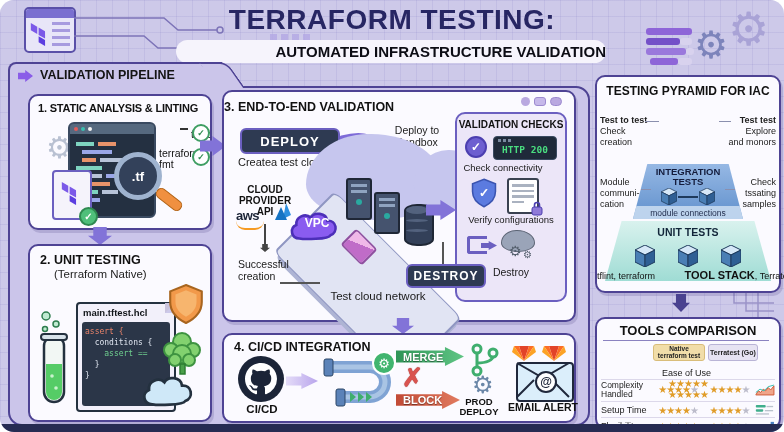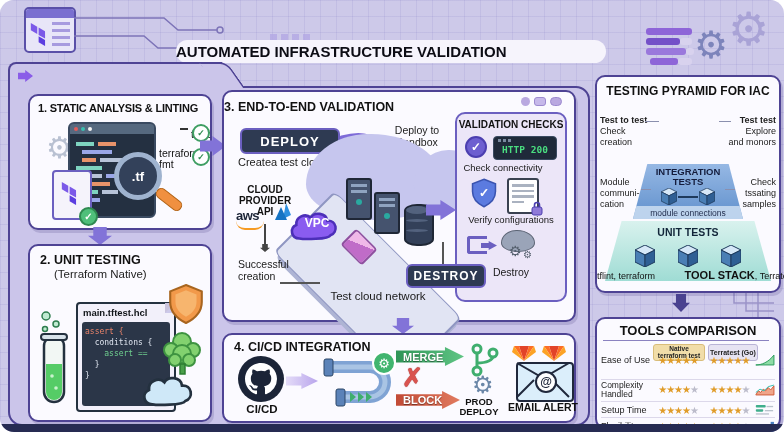--- a/index.html
+++ b/index.html
@@ -59,26 +59,28 @@
       <rect x="0" y="12" width="34" height="7" rx="3" fill="#7450c8"></rect>
       <rect x="34" y="12" width="12" height="7" rx="3" fill="#d8d2ee"></rect>
       <rect x="0" y="22" width="40" height="7" rx="3" fill="#9a78dc"></rect>
       <rect x="40" y="22" width="8" height="7" rx="3" fill="#d8d2ee"></rect>
       <rect x="4" y="32" width="28" height="7" rx="3" fill="#8e65d8"></rect>
       <rect x="32" y="32" width="14" height="7" rx="3" fill="#d8d2ee"></rect>
   </svg>
   <div class="abs" style="left:694px;top:26px;font-size:38px;color:#7d84bb;line-height:38px;">⚙</div>
   <div class="abs" style="left:728px;top:6px;font-size:46px;color:#a9a3d6;line-height:46px;">⚙</div>
 
-  <div class="abs" style="left:176px;top:40px;width:430px;height:23px;background:#f6f4fc;border-radius:12px;display:flex;align-items:center;justify-content:flex-start;">
+  <div class="abs" style="left:180px;top:4px;width:424px;text-align:center;font-size:28px;font-weight:800;color:#272663;letter-spacing:.5px;">TERRAFORM TESTING:</div>
+  <div class="abs" style="left:176px;top:40px;width:430px;height:23px;background:#f6f4fc;border-radius:12px;display:flex;align-items:center;justify-content:flex-end;">
     <span style="font-size:15px;font-weight:bold;color:#0c0c14;">AUTOMATED INFRASTRUCTURE VALIDATION</span>
   </div>
 
   <div class="tab" style="left:8px;top:62px;width:210px;height:24px;z-index:3;">
     <div class="abs arr-right" style="left:8px;top:6px;width:15px;height:12px;background:#8a5ce8;"></div>
+    <span class="abs" style="left:30px;top:4px;font-weight:bold;font-size:12.5px;color:#141414;">VALIDATION PIPELINE</span>
   </div>
   <div class="abs" style="left:8px;top:86px;width:578px;height:336px;background:#cbc5ea;border:2px solid #4e4394;border-radius:0 14px 14px 14px;z-index:1;"></div>
 
   <div class="panel" style="left:28px;top:94px;width:180px;height:132px;z-index:2;">
     <div class="ptitle" style="position:absolute;left:8px;top:6px;font-size:11px;letter-spacing:-.2px;">1. STATIC ANALYSIS &amp; LINTING</div>
     <div class="abs" style="left:16px;top:34px;font-size:30px;color:#b9c1d2;">⚙</div>
     <div class="abs" style="left:38px;top:26px;width:84px;height:92px;background:#243041;border:2px solid #3a4a61;border-radius:6px;">
       <div class="abs" style="left:0;top:0;right:0;height:10px;background:#56697f;border-radius:3px 3px 0 0;">
         <div class="abs" style="left:4px;top:3px;width:4px;height:4px;border-radius:50%;background:#e05c5c;"></div>
         <div class="abs" style="left:11px;top:3px;width:4px;height:4px;border-radius:50%;background:#3bbfb0;"></div>
@@ -393,21 +395,21 @@
   </svg>
 
   <div class="panel" style="left:595px;top:317px;width:182px;height:108px;z-index:2;">
     <div class="ptitle" style="position:absolute;left:0;top:4px;width:100%;text-align:center;font-size:13px;">TOOLS COMPARISON</div>
     <div class="abs" style="left:6px;top:21px;width:166px;height:1px;background:#8a82c0;"></div>
     <div class="abs" style="left:4px;top:25px;width:174px;height:17px;display:flex;">
       <div style="width:52px;"></div>
       <div class="chip" style="width:50px;margin-right:3px;background:#f1dda9;border:1px solid #d9bd7a;font-size:6.5px;color:#222;">Native terraform test</div>
       <div class="chip" style="width:48px;background:#e6e3f2;border:1px solid #b9b4d6;font-size:7px;color:#222;">Terratest (Go)</div>
     </div>
-    <div class="trow" style="top:33px;">
+    <div class="trow" style="top:50px;flex-direction:column;">
       <div class="tlabel">Ease of Use</div>
       <div class="tc stars"><span class="star-gold">★★★★★</span><span class="star-gray"></span></div>
       <div class="tc stars"><span class="star-gold">★★★★★</span><span class="star-gray"></span></div>
       <svg width="20" height="14" viewBox="0 0 24 14">
           <path d="M1 13 C8 13 16 10 23 1 L23 13 Z" fill="#8fdca6" stroke="#2f9e5f" stroke-width="1.2"></path>
         </svg>
     </div>
     <div class="trow" style="top:60px;height:19px;border-top:1px solid #dcd8ea;">
       <div class="tlabel" style="font-size:8.5px;">Complexity Handled</div>
       <div class="tc stars"><span class="star-gold">★★★★</span><span class="star-gray">★</span></div>

